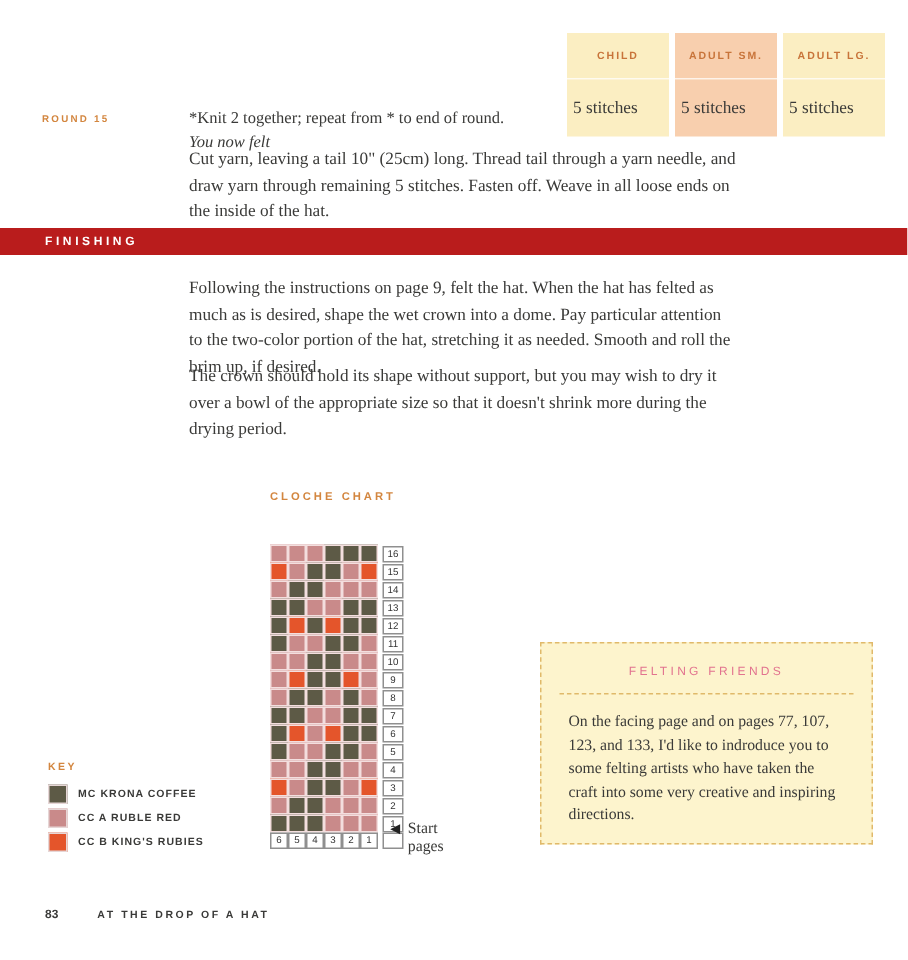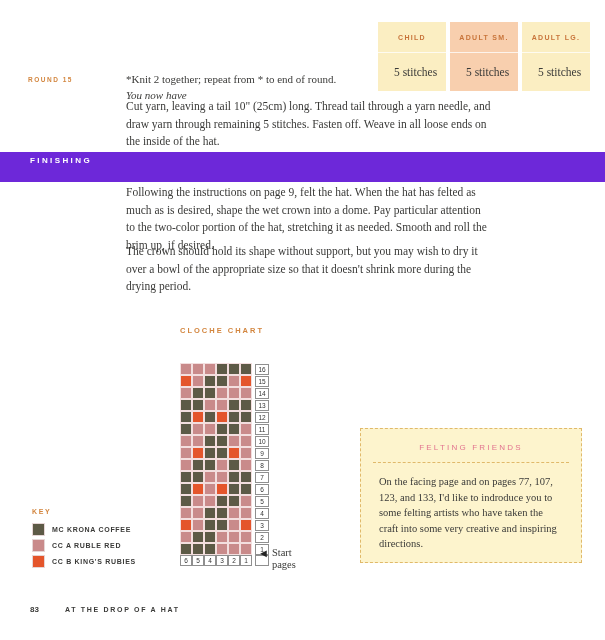--- a/index.html
+++ b/index.html
@@ -25,21 +25,21 @@
   .size-head {
     height: 30px;
     display: flex; align-items: center; justify-content: center;
     font-family: "Liberation Sans", sans-serif;
     font-size: 7px; font-weight: bold; letter-spacing: 1.3px;
     color: #c8743a;
   }
   .size-val {
     height: 38px;
     display: flex; align-items: center;
-    padding-left: 16px;
+    padding-left: 4px;
     font-family: "Liberation Serif", serif;
     font-size: 11.5px; color: #3a3a38;
   }
   .tone-plain .size-head, .tone-plain .size-val { background: #fbeec2; }
   .tone-hl .size-head, .tone-hl .size-val { background: #f8cfae; }
   .size-head { border-bottom: 1px solid rgba(255,255,255,0.75); }
 
   .round-label {
     position: absolute; left: 28px; top: 54px;
     font-family: "Liberation Sans", sans-serif;
@@ -57,22 +57,22 @@
     position: absolute; left: 126px; width: 366px;
     font-size: 11.5px; line-height: 17.5px; color: #3a3a38;
   }
   #para-cut { top: 98px; }
   #para-felt { top: 184px; }
   #para-crown { top: 243px; }
 
   
   #finishing-bar {
     position: absolute; left: 0; top: 152px;
-    width: 605px; height: 30px;
-    background: #6d28d9;
+    width: 605px; height: 18px;
+    background: #b91c1c;
   }
   #finishing-bar span {
     position: absolute; left: 30px; top: 4px;
     font-family: "Liberation Sans", sans-serif;
     font-size: 8px; font-weight: bold; letter-spacing: 2.4px;
     color: #ffffff;
   }
 
   
   #chart-title {
@@ -178,21 +178,21 @@
     color: #3a3a38;
   }
 </style>
 </head>
 <body>
 
 <div id="round-section">
   <div class="round-label">ROUND 15</div>
   <div class="round-body">
     <span>*Knit 2 together; repeat from * to end of round.</span><br>
-    <em>You now have</em>
+    <em>You now felt</em>
   </div>
   <div class="size-table">
       <div class="size-col tone-plain">
         <div class="size-head">CHILD</div>
         <div class="size-val">5 stitches</div>
       </div>
       <div class="size-col tone-hl">
         <div class="size-head">ADULT SM.</div>
         <div class="size-val">5 stitches</div>
       </div>

